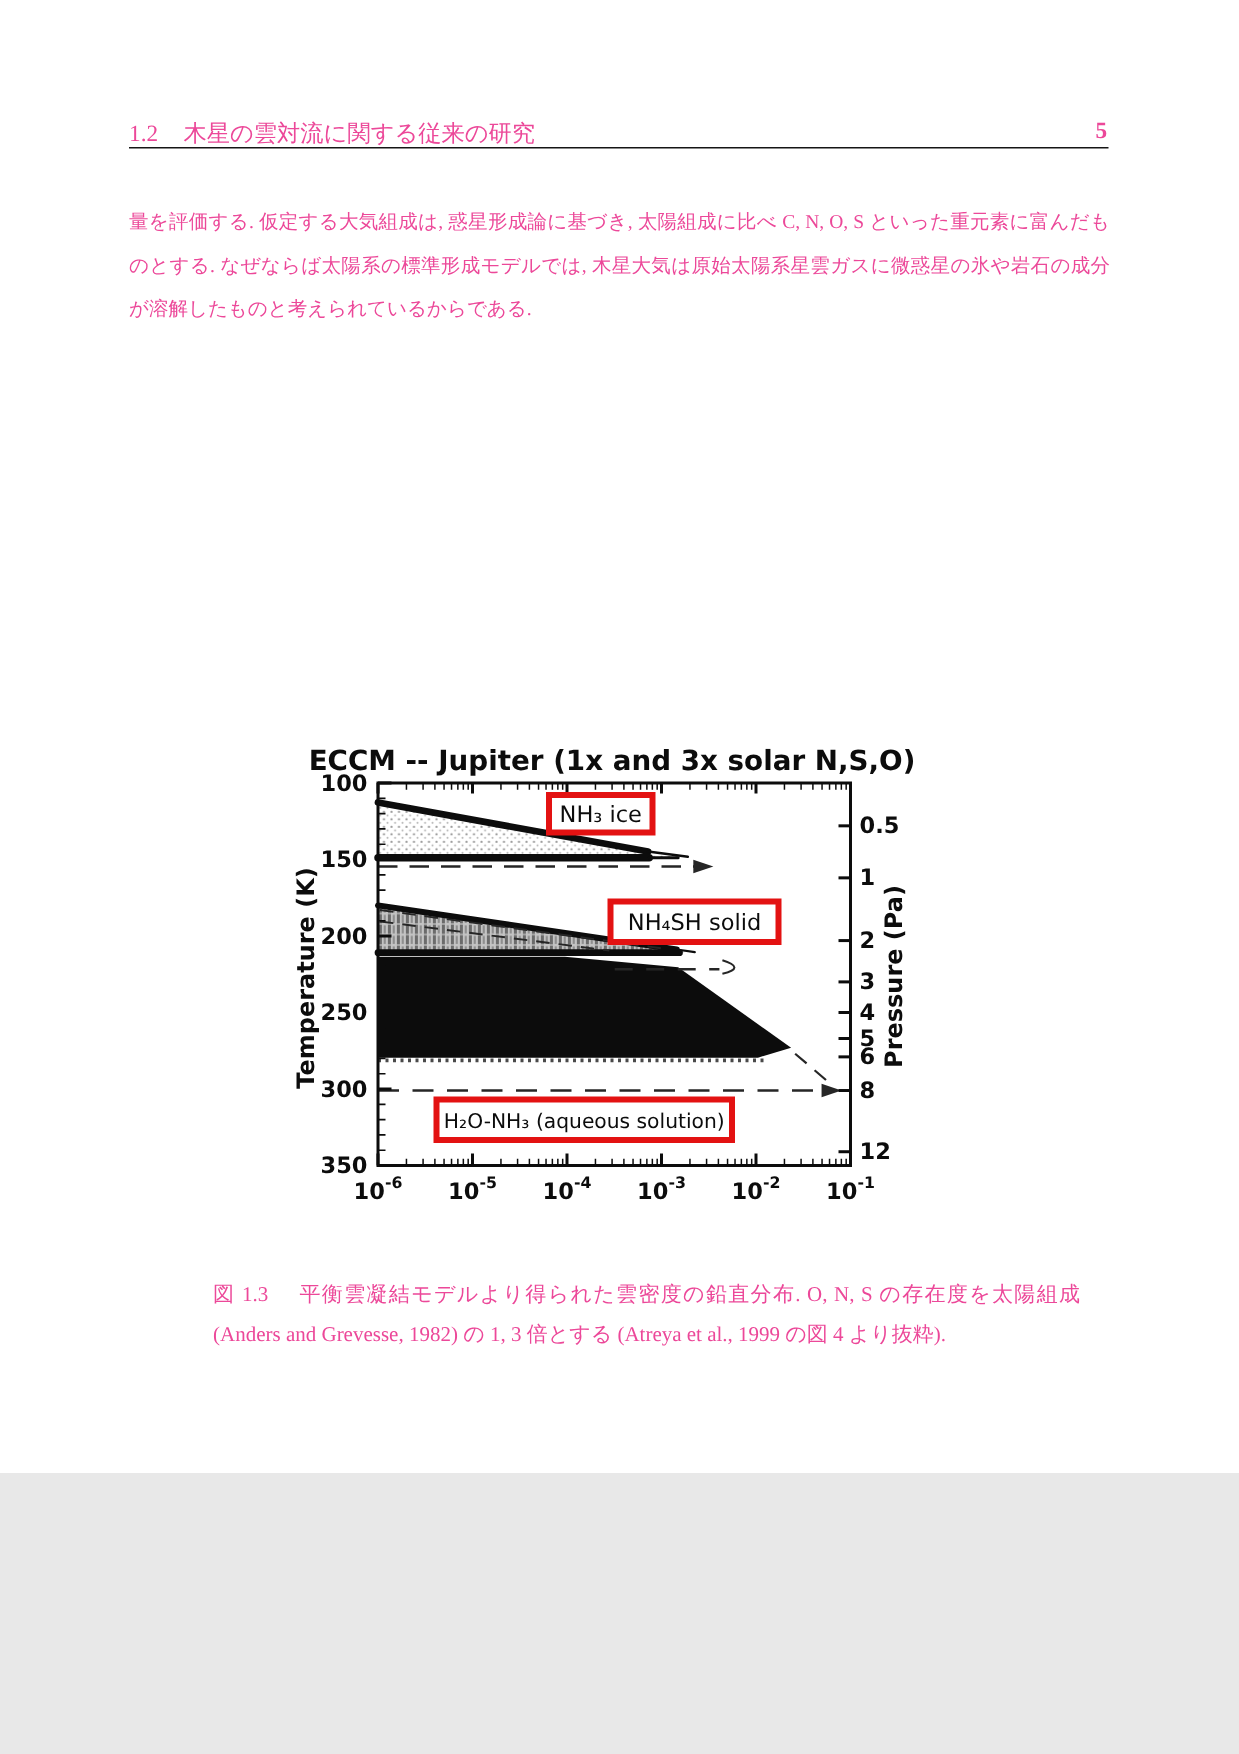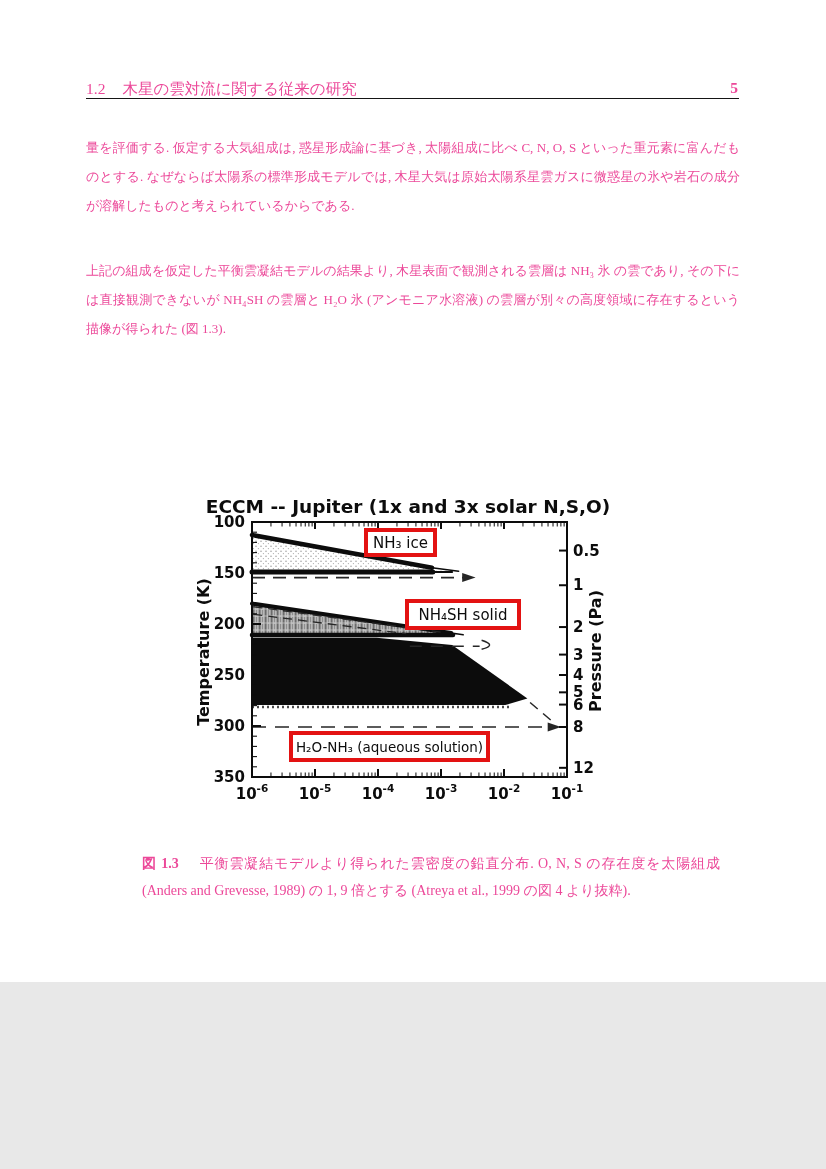--- a/index.html
+++ b/index.html
@@ -7,36 +7,35 @@
         font-family:"Liberation Serif","DejaVu Serif",serif;color:#ec4899;overflow:hidden;}
   .pageheader{position:absolute;left:86px;top:79px;right:86px;font-size:15.5px;white-space:nowrap;}
   .secnum{margin-right:17px;}
   .pagenum{position:absolute;right:2px;top:0;font-weight:700;}
   .rule{position:absolute;left:86px;right:87px;top:98px;border-top:1.6px solid #151515;height:0;}
   .para{position:absolute;left:86px;width:654px;font-size:13px;line-height:29.2px;
         text-align:justify;text-justify:inter-ideograph;}
   #p1{top:120px;} #p2{top:243px;} #p3{top:343px;}
   .caption{position:absolute;left:142px;top:836px;width:578px;font-size:14px;line-height:27px;
            text-align:justify;}
-  .caplabel{margin-right:20px;font-weight:bold;}
+  .caplabel{margin-right:20px;}
   .figsvg{position:absolute;left:175px;top:483px;width:485px;height:345px;}
 </style>
 </head>
 <body>
 
 <div class="page">
 
   <div class="pageheader">
     <span class="secnum">1.2</span><span>木星の雲対流に関する従来の研究</span>
     <span class="pagenum">5</span>
   </div>
   <div class="rule"></div>
 
   <p class="para" id="p1">量を評価する. 仮定する大気組成は, 惑星形成論に基づき, 太陽組成に比べ C, N, O, S といった重元素に富んだものとする. なぜならば太陽系の標準形成モデルでは, 木星大気は原始太陽系星雲ガスに微惑星の氷や岩石の成分が溶解したものと考えられているからである.</p>
-  <p class="para" id="p2">上記の組成を仮定した平衡雲凝結モデルの結果より, 木星表面で観測される雲層は NH₃ 氷 の雲であり, その下には直接観測できないが NH₄SH の雲層と H₂O 氷 (アンモニア水溶液) の雲層が別々の高度領域に存在するという描像が得られた (図 1.3).</p>
 
   <svg class="figsvg" viewBox="175 483 485 345" xmlns="http://www.w3.org/2000/svg">
       <defs>
         <pattern id="pat-stipple" width="5" height="5" patternUnits="userSpaceOnUse">
           <rect width="5" height="5" fill="#ffffff"></rect>
           <circle cx="1" cy="1.2" r="0.75" fill="#9c9c9c"></circle>
           <circle cx="3.4" cy="3.6" r="0.65" fill="#adadad"></circle>
         </pattern>
         <pattern id="pat-hatch" width="6" height="7" patternUnits="userSpaceOnUse">
           <rect width="6" height="7" fill="#c3c3c3"></rect>
@@ -230,16 +229,16 @@
         <rect x="366" y="530" width="69" height="25" fill="#ffffff" stroke="#e31212" stroke-width="4"></rect>
         <text x="400.5" y="547.7" text-anchor="middle" font-size="15px" font-family="&quot;DejaVu Sans&quot;, sans-serif" fill="#0c0c0c">NH₃ ice</text>
         <rect x="407" y="601" width="112" height="27" fill="#ffffff" stroke="#e31212" stroke-width="4"></rect>
         <text x="463" y="619.7" text-anchor="middle" font-size="15px" font-family="&quot;DejaVu Sans&quot;, sans-serif" fill="#0c0c0c">NH₄SH solid</text>
         <rect x="291" y="733" width="197" height="27" fill="#ffffff" stroke="#e31212" stroke-width="4"></rect>
         <text x="389.5" y="751.7" text-anchor="middle" font-size="13.5px" font-family="&quot;DejaVu Sans&quot;, sans-serif" fill="#0c0c0c">H₂O-NH₃ (aqueous solution)</text>
       </g>
     </svg>
 
   <p class="caption">
-    <span class="caplabel">図 1.3</span><span>平衡雲凝結モデルより得られた雲密度の鉛直分布. O, N, S の存在度を太陽組成 (Anders and Grevesse, 1989) の 1, 9 倍とする (Atreya et al., 1999 の図 4 より抜粋).</span>
+    <span class="caplabel">図 1.3</span><span>平衡雲凝結モデルより得られた雲密度の鉛直分布. O, N, S の存在度を太陽組成 (Anders and Grevesse, 1982) の 1, 3 倍とする (Atreya et al., 1999 の図 4 より抜粋).</span>
   </p>
 
 </div>
 
 </body></html>

